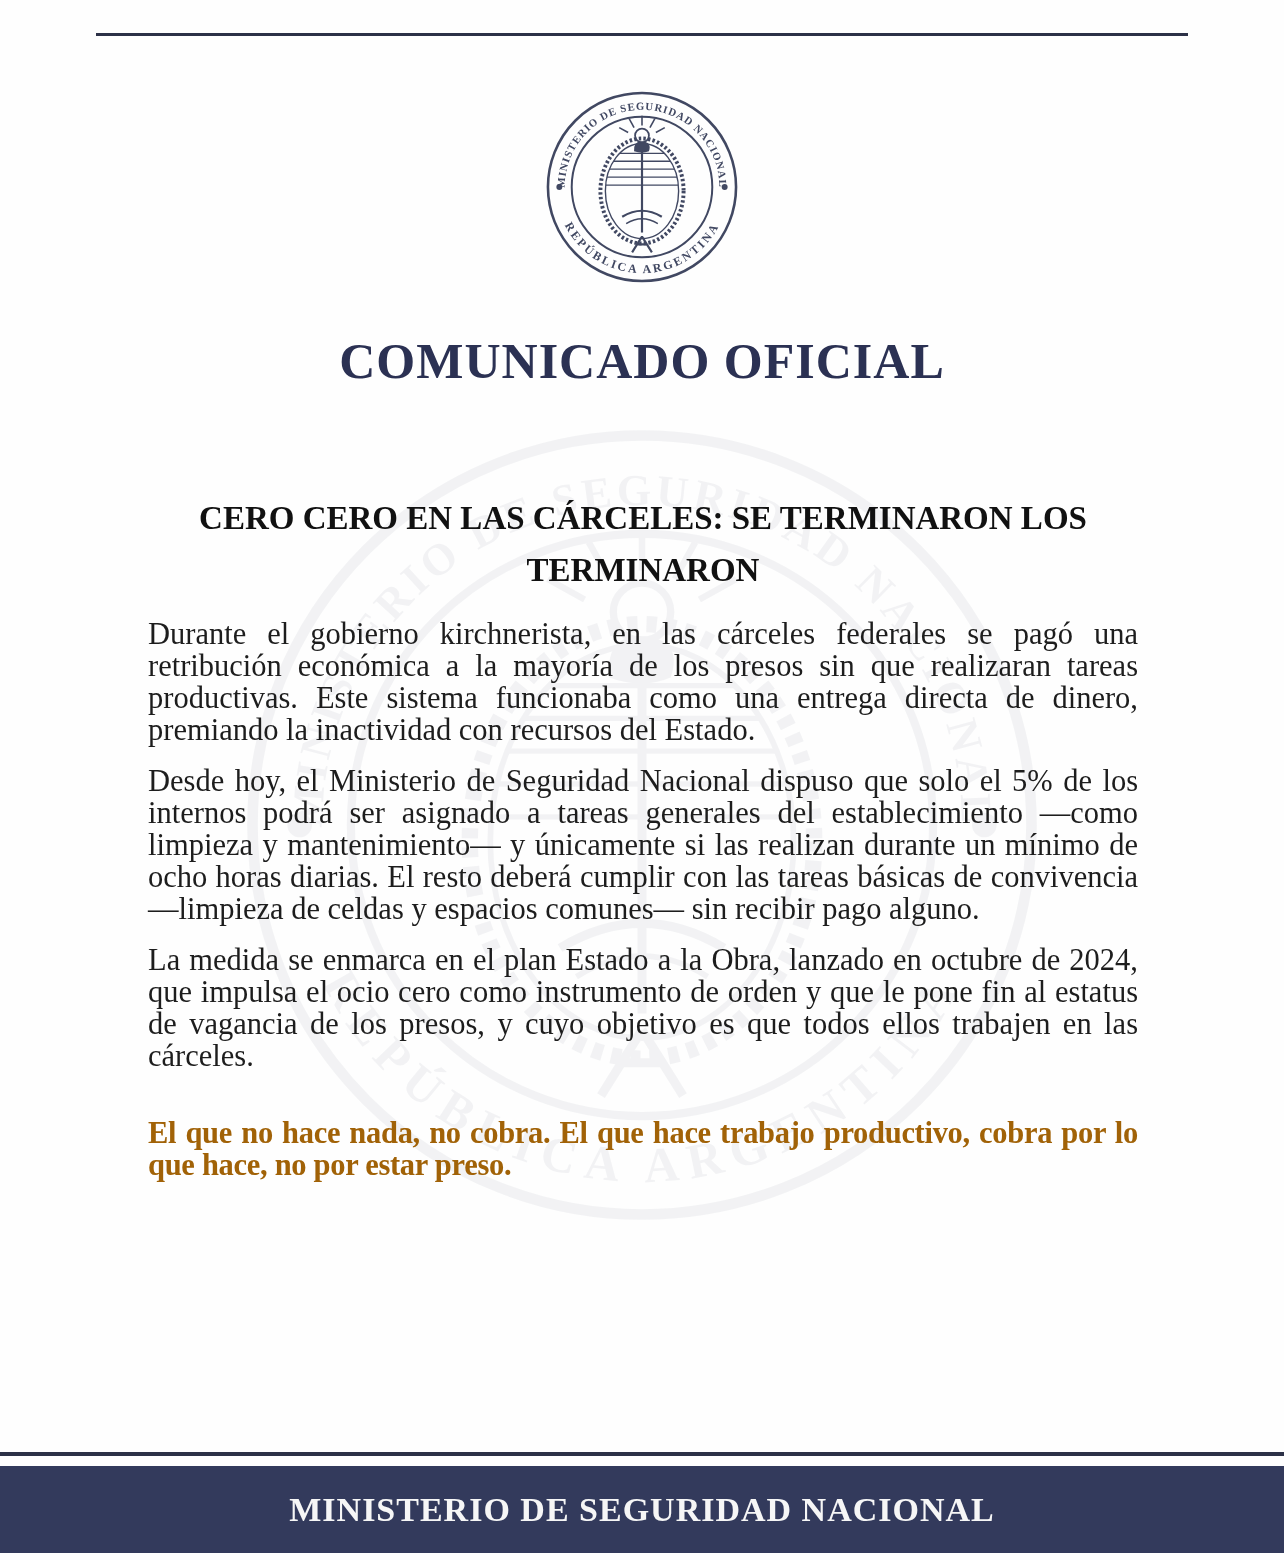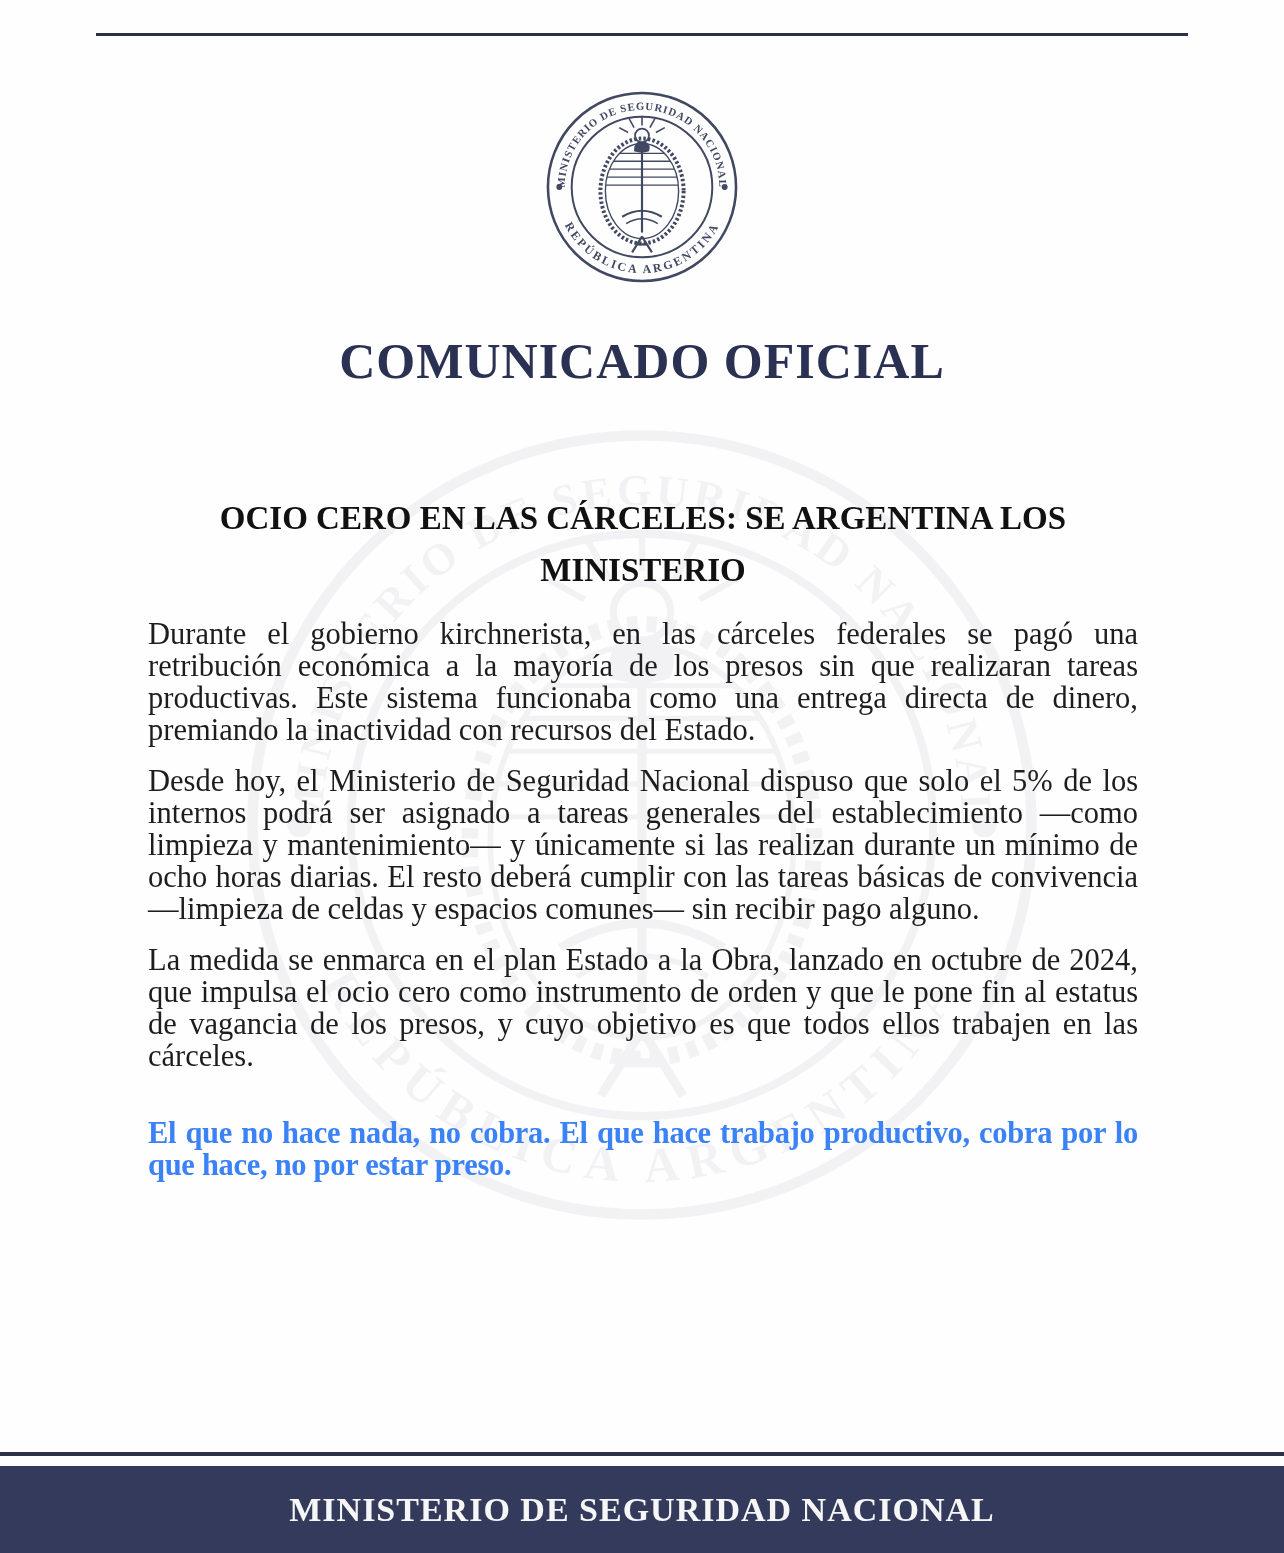--- a/index.html
+++ b/index.html
@@ -32,21 +32,21 @@
   .heading{
     margin:0 0 22px 0;text-align:center;font-size:33px;font-weight:bold;
     line-height:52px;color:#111111;
   }
   .heading .hline{display:block;}
   .para{
     margin:0 0 19px 0;font-size:30.5px;line-height:32px;
     text-align:justify;color:#1d1d1d;
   }
   .para-bold{
-    font-weight:bold;letter-spacing:-0.3px;color:#3b82f6;margin-top:45px;
+    font-weight:bold;letter-spacing:-0.3px;color:#a16207;margin-top:45px;
   }
   .footer-line{
     position:absolute;left:0;top:1452px;width:100%;height:4px;
     background:#2c3147;z-index:2;
   }
   .footer-bar{
     position:absolute;left:0;top:1466px;width:100%;height:87px;
     background:#333a5c;display:flex;align-items:center;justify-content:center;
     z-index:2;
   }
@@ -124,22 +124,22 @@
   </svg>
 
   <h1 class="title">COMUNICADO OFICIAL</h1>
 
   <svg class="seal-watermark" viewBox="0 0 200 200">
     <use href="#seal-sym"></use>
   </svg>
 
   <div class="content">
     <h2 class="heading">
-      <span class="hline">OCIO CERO EN LAS CÁRCELES: SE ARGENTINA LOS</span>
-      <span class="hline">MINISTERIO</span>
+      <span class="hline">CERO CERO EN LAS CÁRCELES: SE TERMINARON LOS</span>
+      <span class="hline">TERMINARON</span>
     </h2>
     <p class="para">Durante el gobierno kirchnerista, en las cárceles federales se pagó una retribución económica a la mayoría de los presos sin que realizaran tareas productivas. Este sistema funcionaba como una entrega directa de dinero, premiando la inactividad con recursos del Estado.</p>
     <p class="para">Desde hoy, el Ministerio de Seguridad Nacional dispuso que solo el 5% de los internos podrá ser asignado a tareas generales del establecimiento —como limpieza y mantenimiento— y únicamente si las realizan durante un mínimo de ocho horas diarias. El resto deberá cumplir con las tareas básicas de convivencia —limpieza de celdas y espacios comunes— sin recibir pago alguno.</p>
     <p class="para">La medida se enmarca en el plan Estado a la Obra, lanzado en octubre de 2024, que impulsa el ocio cero como instrumento de orden y que le pone fin al estatus de vagancia de los presos, y cuyo objetivo es que todos ellos trabajen en las cárceles.</p>
     <p class="para para-bold">El que no hace nada, no cobra. El que hace trabajo productivo, cobra por lo que hace, no por estar preso.</p>
   </div>
 
   <div class="footer-line"></div>
 
   <footer class="footer-bar">

